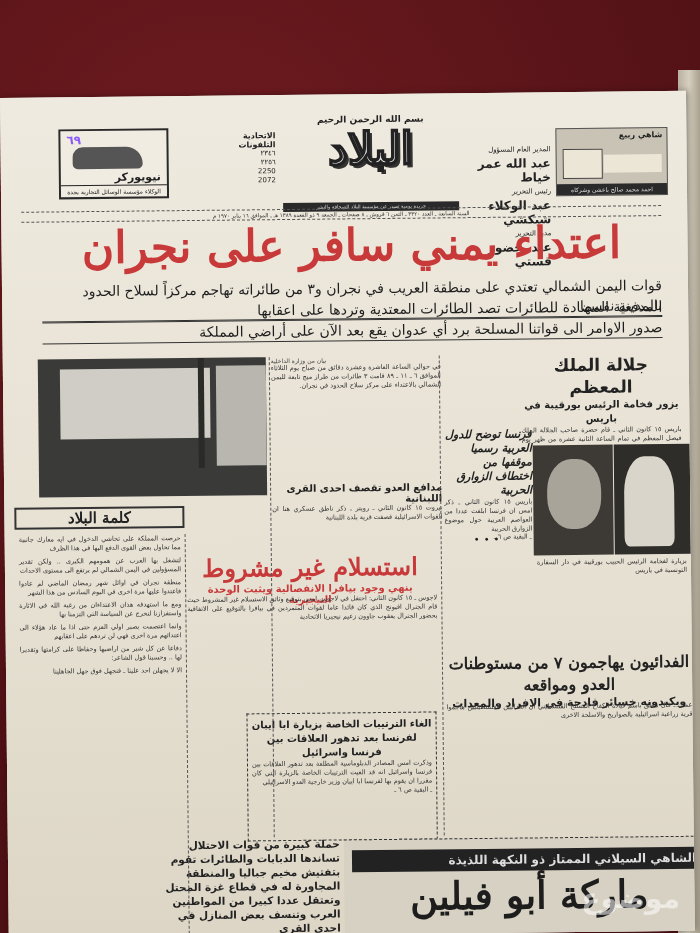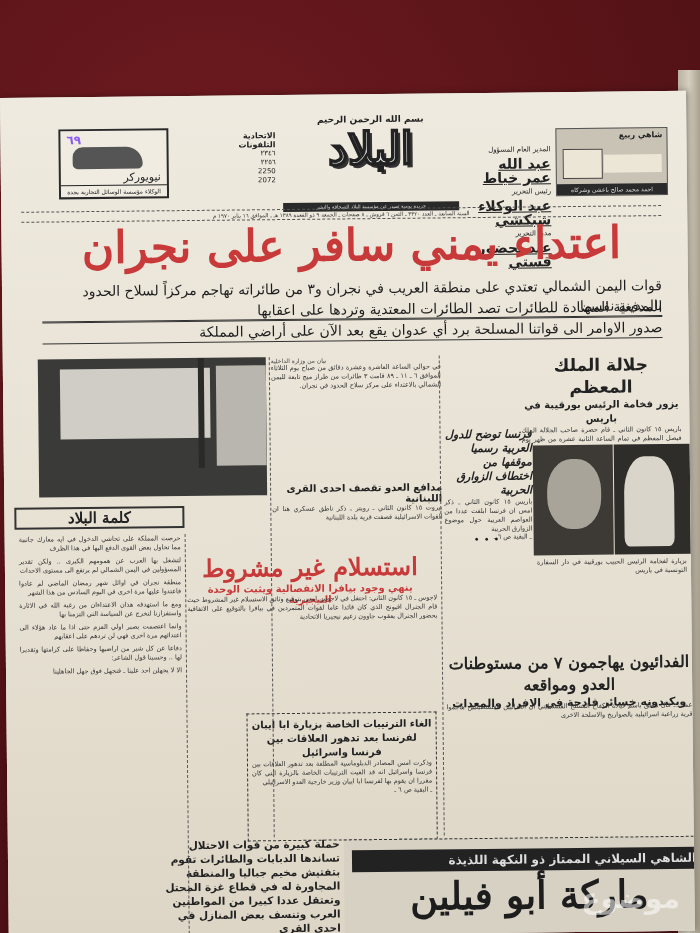--- a/index.html
+++ b/index.html
@@ -28,33 +28,33 @@
   }
   .ar { direction: rtl; font-family: "DejaVu Sans", sans-serif; color: #222; }
   
   .masthead { position: absolute; top: 14px; left: 50px; width: 620px; height: 90px; }
   .ad-car {
     position: absolute; left: 8px; top: 18px; width: 110px; height: 70px;
     border: 2px solid #2a2a2a; background: #f0ece2;
   }
   .ad-car .num { position: absolute; left: 6px; top: 2px; font-size: 12px; font-weight: bold; color:#8b5cf6; }
   .ad-car .car { position: absolute; left: 12px; top: 16px; width: 70px; height: 22px; background: #555; border-radius: 12px 20px 6px 6px; }
-  .ad-car .brand { position: absolute; right: 6px; top: 40px; font-size: 11px; font-weight: normal; text-align: right; }
+  .ad-car .brand { position: absolute; right: 6px; top: 40px; font-size: 11px; font-weight: bold; text-align: right; }
   .ad-car .foot { position: absolute; left: 0; right: 0; bottom: 0; height: 12px; border-top: 1.5px solid #222; font-size: 6px; text-align: center; line-height: 12px; }
   .subs { position: absolute; left: 135px; top: 22px; width: 90px; font-size: 7px; line-height: 9px; text-align: right; }
   .subs .h { font-weight: bold; font-size: 8px; }
   .logo-wrap { position: absolute; left: 225px; top: 6px; width: 190px; height: 84px; text-align: center; }
   .basmala { font-size: 9px; font-weight: bold; }
   .logo {
     font-family: "DejaVu Serif", serif; font-size: 44px; font-weight: bold; line-height: 50px;
     color: #eee; -webkit-text-stroke: 2px #222; text-shadow: 3px 3px 0 #333;
   }
   .tagline { position: absolute; left: 232px; top: 94px; width: 176px; height: 9px; background: #2a2a2a; color: #ddd; font-size: 5px; line-height: 9px; text-align: center; }
   .editors { position: absolute; left: 420px; top: 36px; width: 80px; font-size: 7px; line-height: 14px; text-align: right; }
-  .editors .n { font-weight: bold; font-size: 14px; text-decoration: underline; }
+  .editors .n { font-weight: bold; font-size: 12px; }
   .ad-tea {
     position: absolute; left: 505px; top: 22px; width: 112px; height: 68px;
     border: 1px solid #555; background: #c9c3b6;
   }
   .ad-tea .top { font-size: 8px; font-weight: bold; text-align: right; padding: 2px 4px; }
   .ad-tea .box { position: absolute; left: 6px; top: 20px; width: 40px; height: 30px; background: #ece6d6; border: 1px solid #444; }
   .ad-tea .panel { position: absolute; right: 5px; top: 26px; width: 58px; height: 18px; background: #ece6d6; font-size: 5px; text-align: center; line-height: 9px; }
   .ad-tea .bar { position: absolute; left: 0; right: 0; bottom: 0; height: 11px; background: #2a2a2a; color: #ddd; font-size: 6px; text-align: center; line-height: 11px; }
   .dateline { position: absolute; left: 20px; top: 114px; width: 640px; border-top: 1px dashed #555; border-bottom: 1px dashed #555; height: 11px; font-size: 5.5px; line-height: 11px; text-align: center; color:#333; }
   

